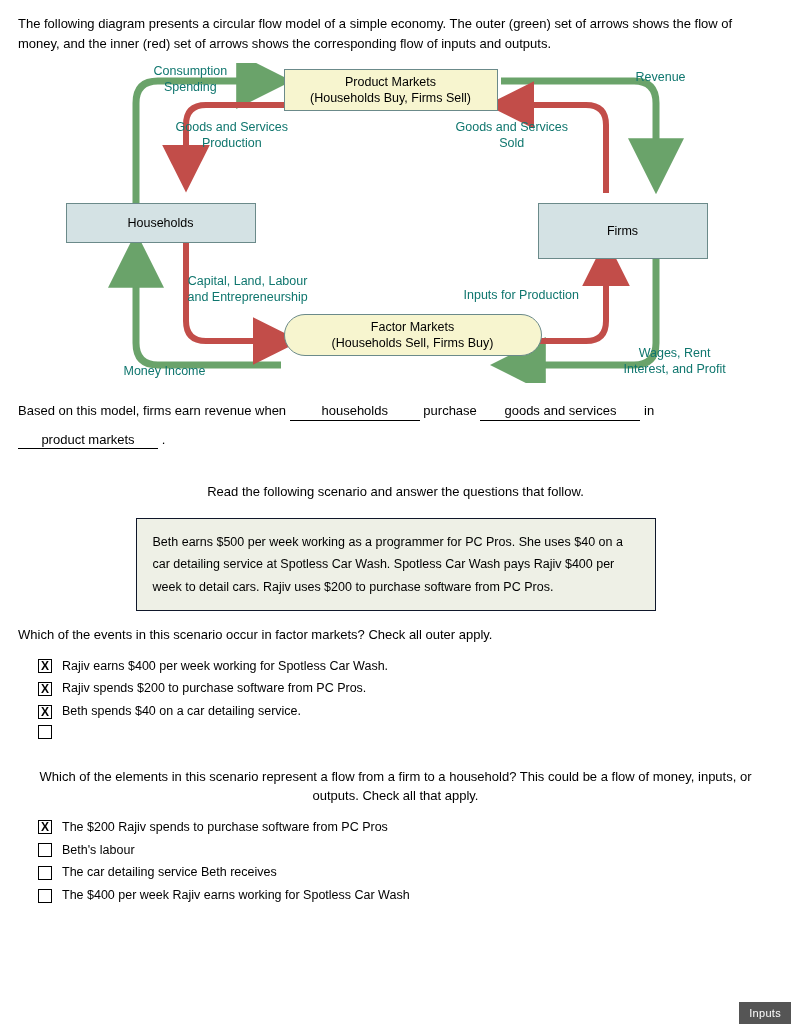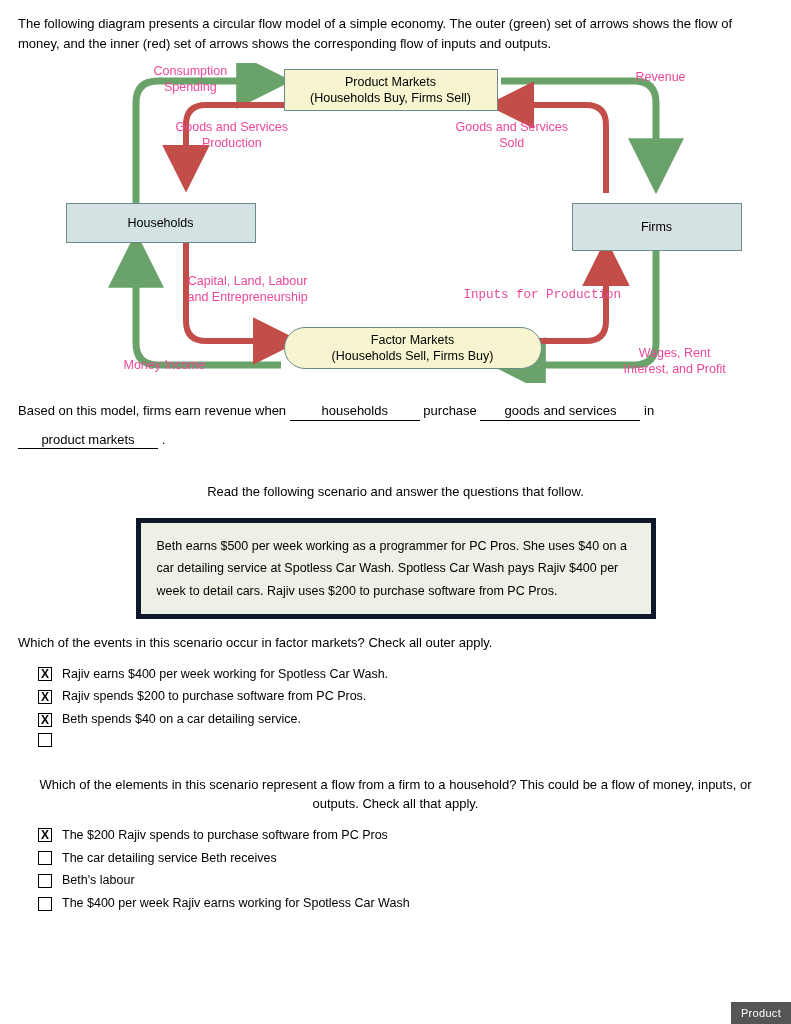--- a/index.html
+++ b/index.html
@@ -34,38 +34,38 @@
     padding: 4px 6px;
   }
   .node.market { background: #f7f5cf; }
   .node.agent { background: #d4e2e4; }
   .lbl {
     position: absolute;
     font-size: 12.5px;
     text-align: center;
     line-height: 1.3;
     white-space: nowrap;
-    color: #ec4899;
+    color: #0f766e;
   }
 
   .fill-para { margin-top: 14px; line-height: 2.2; }
   .blank {
     display: inline-block;
     border-bottom: 1px solid #000;
     min-width: 130px;
     text-align: center;
     padding: 0 6px 1px 6px;
     line-height: 1.2;
   }
 
   .section-gap { margin-top: 28px; text-align: center; }
   .scenario-box {
     width: 520px;
     margin: 16px auto 14px auto;
-    border: 5px solid #0f172a;
+    border: 1px solid #0f172a;
     background: #eef0e6;
     padding: 12px 16px;
     font-size: 12.5px;
     line-height: 1.8;
   }
 
   .checklist { margin: 12px 0 0 20px; }
   .check-item {
     display: flex;
     align-items: center;
@@ -125,48 +125,48 @@
 
     <path d="M 470 278 L 560 278 Q 580 278 580 258 L 580 185" stroke="#c24d49" stroke-width="6" fill="none" marker-end="url(#ar)"></path>
   </svg>
 
   <div class="node market" style="left:258px; top:6px; width:214px; height:42px;">
     <div>
       <div>Product Markets</div>
       <div>(Households Buy, Firms Sell)</div>
     </div>
   </div>
-  <div class="node market" style="left:258px; top:264px; width:258px; height:42px;border-radius:21px;">
+  <div class="node market" style="left:258px; top:251px; width:258px; height:42px;border-radius:21px;">
     <div>
       <div>Factor Markets</div>
       <div>(Households Sell, Firms Buy)</div>
     </div>
   </div>
   <div class="node agent" style="left:40px; top:140px; width:190px; height:40px;">Households</div>
-  <div class="node agent" style="left:546px; top:140px; width:170px; height:48px;">Firms</div>
+  <div class="node agent" style="left:512px; top:140px; width:170px; height:56px;">Firms</div>
 
   <div class="lbl" style="left:128px; top:0px; text-align:center;">
     <div>Consumption</div>
     <div>Spending</div>
   </div>
   <div class="lbl" style="left:610px; top:6px;">Revenue</div>
   <div class="lbl" style="left:150px; top:56px; text-align:center;">
     <div>Goods and Services</div>
     <div>Production</div>
   </div>
   <div class="lbl" style="left:430px; top:56px; text-align:center;">
     <div>Goods and Services</div>
     <div>Sold</div>
   </div>
   <div class="lbl" style="left:162px; top:210px; text-align:center;">
     <div>Capital, Land, Labour</div>
     <div>and Entrepreneurship</div>
   </div>
-  <div class="lbl" style="left:438px; top:224px;font-family:Liberation Mono, monospace;">Inputs for Production</div>
-  <div class="lbl" style="left:98px; top:294px;">Money Income</div>
+  <div class="lbl" style="left:438px; top:224px;">Inputs for Production</div>
+  <div class="lbl" style="left:98px; top:300px;">Money Income</div>
   <div class="lbl" style="left:598px; top:282px; text-align:center;">
     <div>Wages, Rent</div>
     <div>Interest, and Profit</div>
   </div>
 </div>
 
 <div class="fill-para">
   <span>Based on this model, firms earn revenue when</span>
   <span class="blank">households</span>
   <span>purchase</span>
@@ -199,25 +199,25 @@
 </div>
 
 <div class="section-gap">Which of the elements in this scenario represent a flow from a firm to a household? This could be a flow of money, inputs, or outputs. Check all that apply.</div>
 <div class="checklist">
   <div class="check-item">
     <span class="checkbox">X</span>
     <span>The $200 Rajiv spends to purchase software from PC Pros</span>
   </div>
   <div class="check-item">
     <span class="checkbox"></span>
+    <span>Beth's labour</span>
+  </div>
+  <div class="check-item">
+    <span class="checkbox"></span>
     <span>The car detailing service Beth receives</span>
   </div>
   <div class="check-item">
     <span class="checkbox"></span>
-    <span>Beth's labour</span>
-  </div>
-  <div class="check-item">
-    <span class="checkbox"></span>
     <span>The $400 per week Rajiv earns working for Spotless Car Wash</span>
   </div>
 </div>
 
-<div class="session-tab">Product</div>
+<div class="session-tab">Inputs</div>
 
 </body></html>

